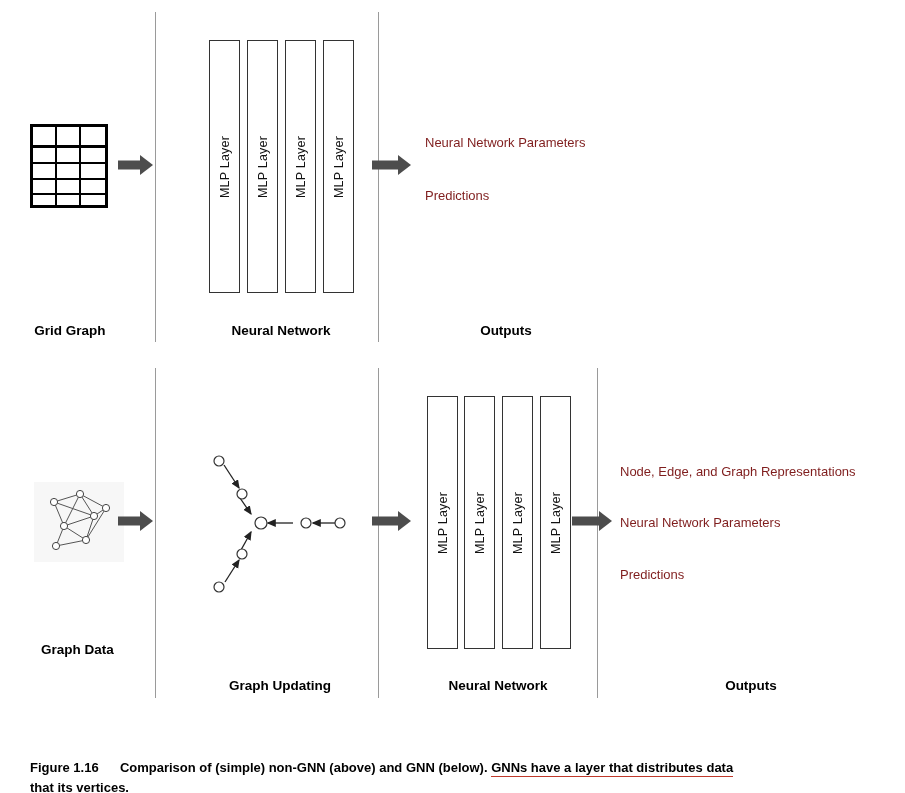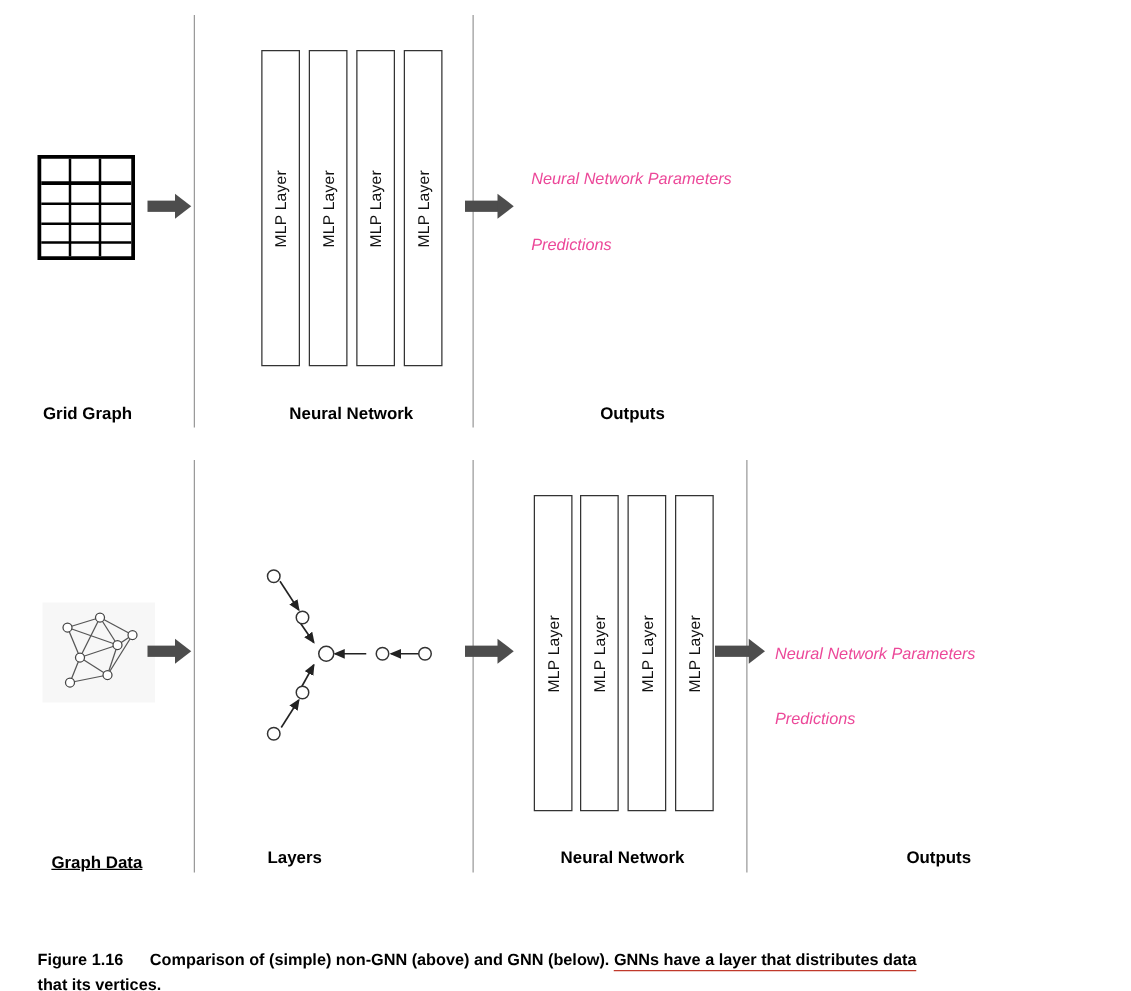--- a/index.html
+++ b/index.html
@@ -68,23 +68,22 @@
     position: absolute;
     font-size: 13.5px;
     font-weight: bold;
     color: #000000;
     text-align: center;
     line-height: 18px;
   }
   .out-text {
     position: absolute;
     font-size: 13px;
-    color: #ec4899;
+    color: #7f1d1d;
     white-space: nowrap;
-    font-style: italic;
   }
   
   .table-icon {
     position: absolute;
     border: 3px solid #000000;
     box-sizing: border-box;
     background: #ffffff;
   }
   .table-icon .hline {
     position: absolute;
@@ -250,26 +249,27 @@
   </div>
   <div class="mlp-bar" style="left:540px; top:396px; width:31px; height:253px;">
     <span class="mlp-label">MLP Layer</span>
   </div>
 
   <div class="arrow" style="left:572px; top:521px; width:42px;">
     <div class="shaft" style="width:28px;"></div>
     <div class="head" style="left:27px;"></div>
   </div>
 
+  <div class="out-text" style="left:620px; top:464px;">Node, Edge, and Graph Representations</div>
   <div class="out-text" style="left:620px; top:515px;">Neural Network Parameters</div>
   <div class="out-text" style="left:620px; top:567px;">Predictions</div>
 
-  <div class="col-title" style="left:5px; top:681px; width:145px;text-decoration:underline;">Graph Data</div>
+  <div class="col-title" style="left:5px; top:641px; width:145px;">Graph Data</div>
   <div class="col-title" style="left:190px; top:677px; width:180px;">
-    <div style="text-align:left; padding-left:24px;">Layers</div>
+    <div>Graph Updating</div>
   </div>
   <div class="col-title" style="left:412px; top:677px; width:172px;">Neural Network</div>
   <div class="col-title" style="left:665px; top:677px; width:172px;">Outputs</div>
 
   <div class="caption" style="left:30px; top:758px; width:860px;">
     <span class="cap-part">Figure 1.16</span>
     <span style="display:inline-block; width:14px;"></span>
     <span class="cap-part">Comparison of (simple) non-GNN (above) and GNN (below).</span>
     <span class="cap-part cap-underline">GNNs have a layer that distributes data</span>
     <br>

